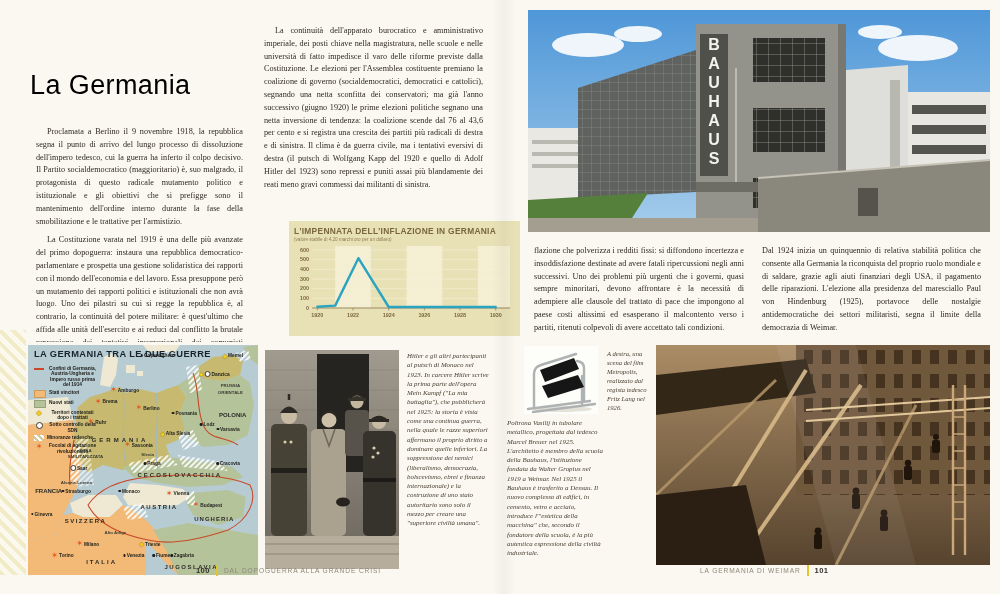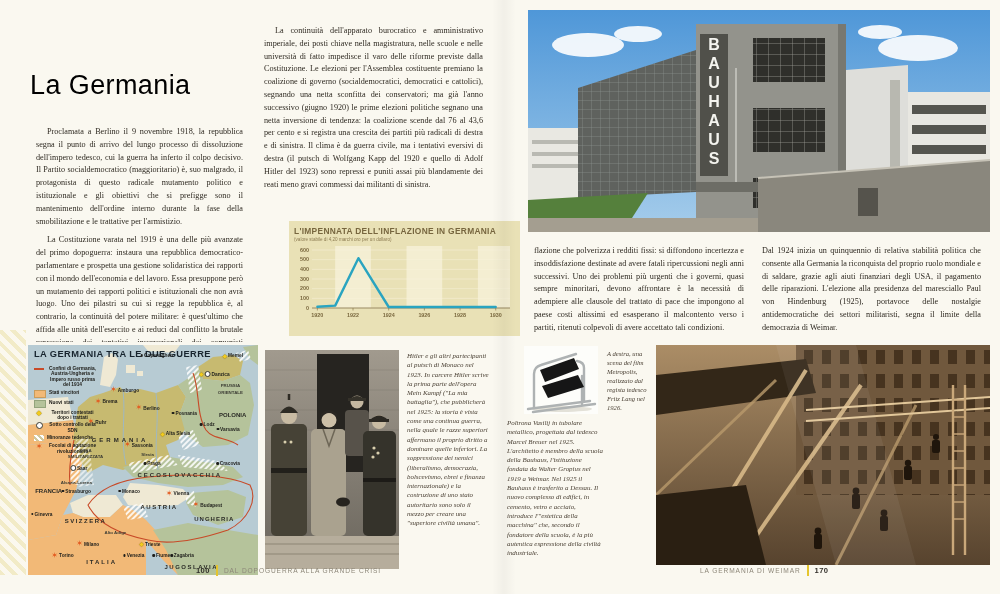--- a/index.html
+++ b/index.html
@@ -471,16 +471,16 @@
           <circle cx="0" cy="0" r="3.4"></circle>
           <rect x="-4" y="3" width="8" height="15" rx="2"></rect>
         </g>
     </g>
     <polygon points="120,0 200,0 260,220 180,220" fill="#ffffff" opacity="0.06"></polygon>
   </svg>
 
   <div id="footer-right" class="footer">
     <span>LA GERMANIA DI WEIMAR</span>
     <span class="fbar" style="background: rgb(229, 197, 46);"></span>
-    <b>170</b>
+    <b>101</b>
   </div>
 
 </div>
 
 </body></html>

